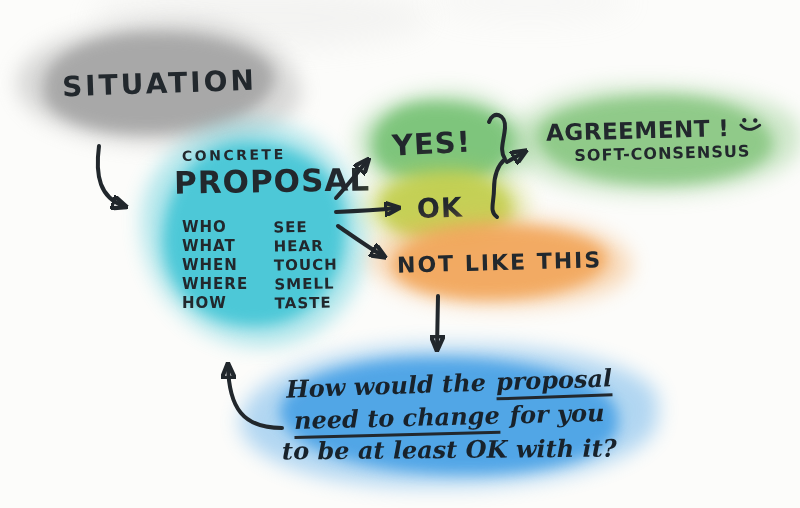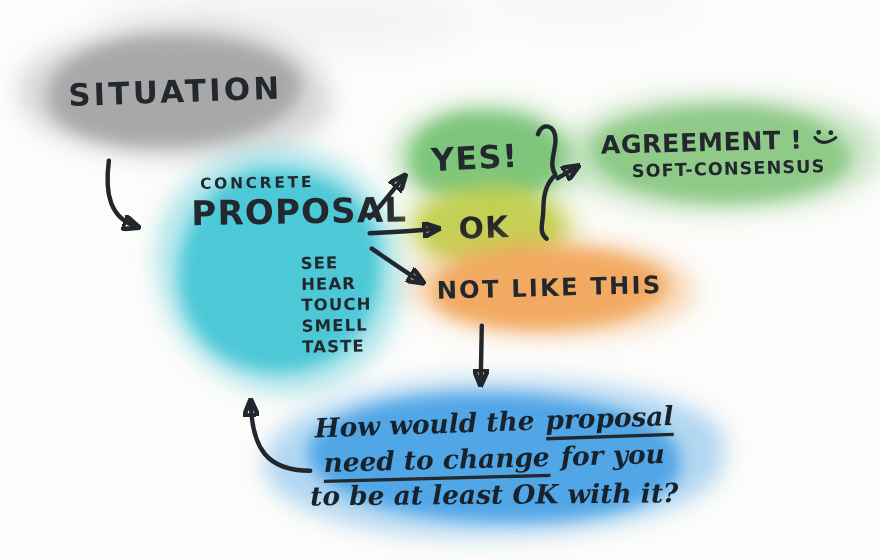--- a/index.html
+++ b/index.html
@@ -74,28 +74,35 @@
   <div class="node center" style="left:25px;top:26px;width:268px;height:114px;">
     <div class="blob" style="--c: #a5a5a5;">
       <div class="wash o" style="border-radius:56% 44% 48% 52% / 50% 60% 40% 50%;"></div>
       <div class="wash i" style="border-radius:48% 52% 56% 44% / 54% 46% 58% 42%;"></div>
     </div>
     <div class="content center">
       <span class="hand situation-label">SITUATION</span>
     </div>
   </div>
 
-  <div class="node" style="left:148px;top:142px;width:212px;height:208px;">
+  <div class="node" style="left:148px;top:130px;width:212px;height:208px;">
     <div class="blob" style="--c: #45c6d6;">
       <div class="wash o" style="border-radius:50% 50% 46% 54% / 44% 52% 48% 56%;"></div>
       <div class="wash i" style="border-radius:46% 54% 50% 50% / 56% 44% 52% 48%;"></div>
     </div>
     <div class="content">
       <span class="hand kicker">CONCRETE</span>
       <span class="hand proposal-title">PROPOSAL</span>
+      <div class="col q">
+        <span class="hand">WHO</span>
+        <span class="hand">WHAT</span>
+        <span class="hand">WHEN</span>
+        <span class="hand">WHERE</span>
+        <span class="hand">HOW</span>
+      </div>
       <div class="col s">
         <span class="hand">SEE</span>
         <span class="hand">HEAR</span>
         <span class="hand">TOUCH</span>
         <span class="hand">SMELL</span>
         <span class="hand">TASTE</span>
       </div>
     </div>
   </div>
 

